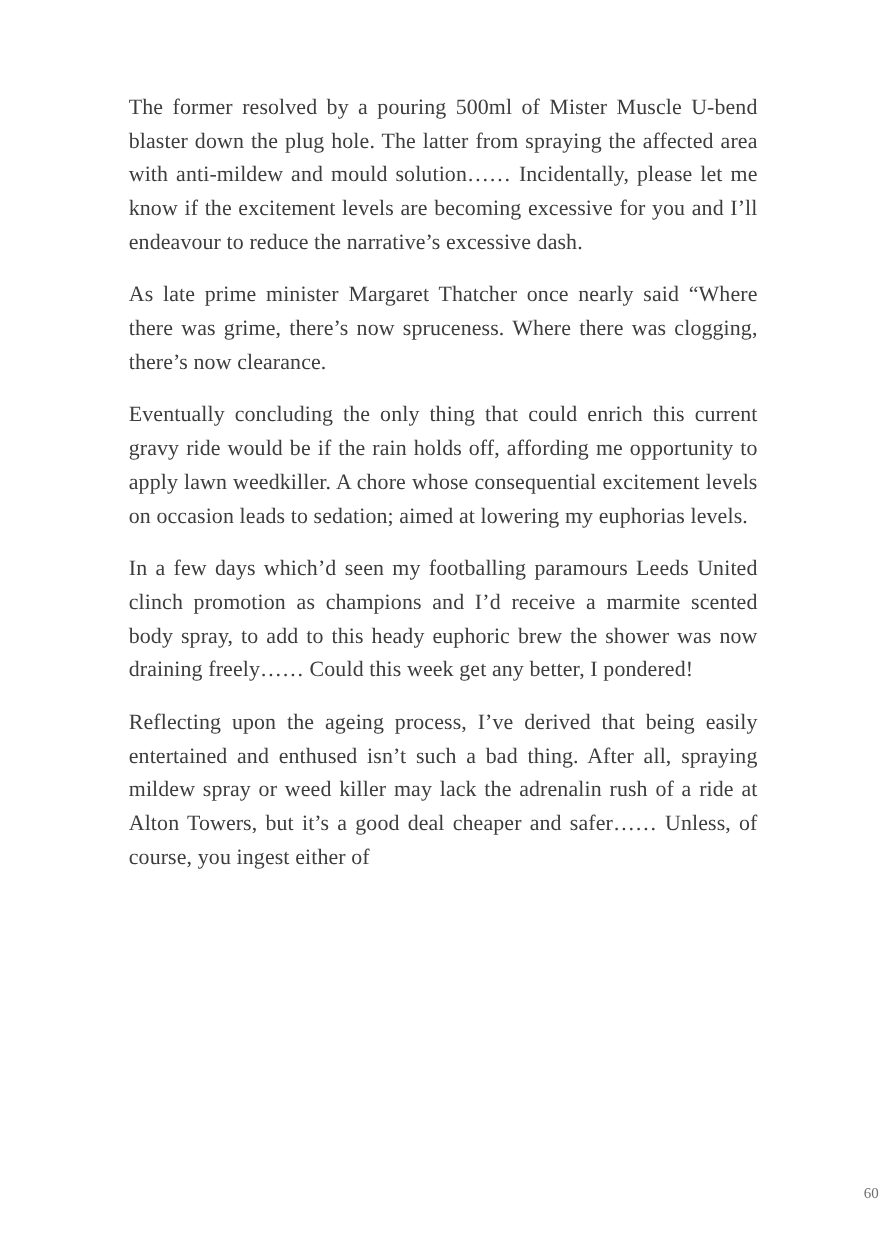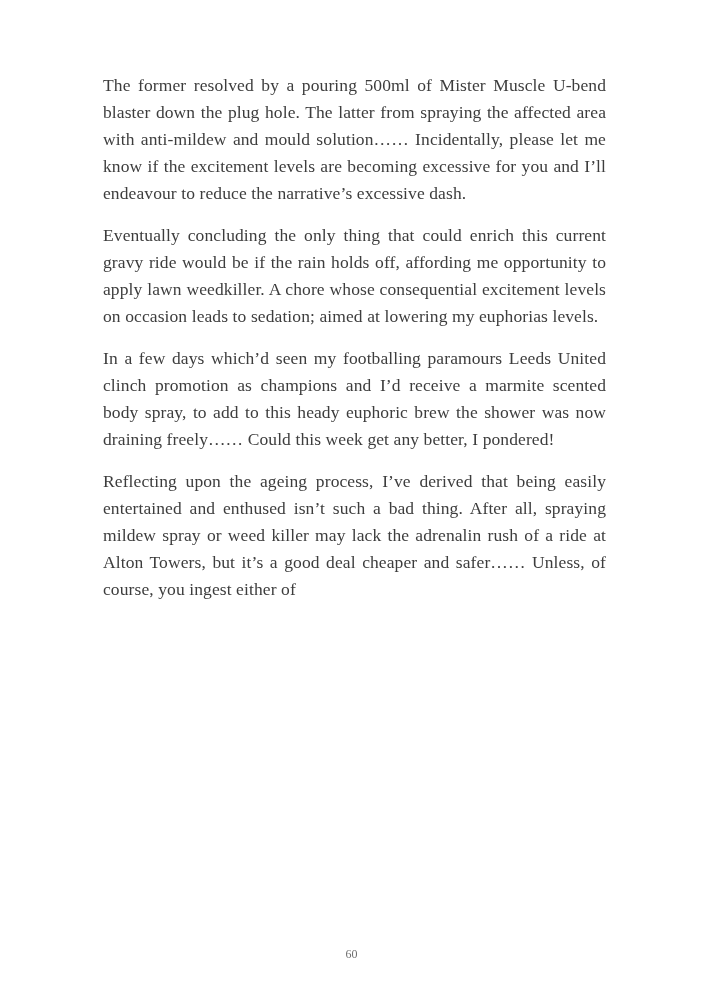--- a/index.html
+++ b/index.html
@@ -27,29 +27,30 @@
     line-height: 27px;
     text-align: justify;
     color: #3d3d3d;
     letter-spacing: 0.1px;
   }
   .page-number {
     position: absolute;
     bottom: 30px;
     left: 0;
     width: 100%;
-    text-align: center;
+    text-align: right;
     font-size: 12px;
     color: #6e6e6e;
   }
 </style>
 </head>
 <body>
 
 <div class="page">
   <div class="content">
     <p>The former resolved by a pouring 500ml of Mister Muscle U-bend blaster down the plug hole. The latter from spraying the affected area with anti-mildew and mould solution…… Incidentally, please let me know if the excitement levels are becoming excessive for you and I’ll endeavour to reduce the narrative’s excessive dash.</p>
+    <p>As late prime minister Margaret Thatcher once nearly said “Where there was grime, there’s now spruceness. Where there was clogging, there’s now clearance.</p>
     <p>Eventually concluding the only thing that could enrich this current gravy ride would be if the rain holds off, affording me opportunity to apply lawn weedkiller. A chore whose consequential excitement levels on occasion leads to sedation; aimed at lowering my euphorias levels.</p>
     <p>In a few days which’d seen my footballing paramours Leeds United clinch promotion as champions and I’d receive a marmite scented body spray, to add to this heady euphoric brew the shower was now draining freely…… Could this week get any better, I pondered!</p>
     <p>Reflecting upon the ageing process, I’ve derived that being easily entertained and enthused isn’t such a bad thing. After all, spraying mildew spray or weed killer may lack the adrenalin rush of a ride at Alton Towers, but it’s a good deal cheaper and safer…… Unless, of course, you ingest either of</p>
   </div>
   <div class="page-number">60</div>
 </div>
 
 </body></html>

